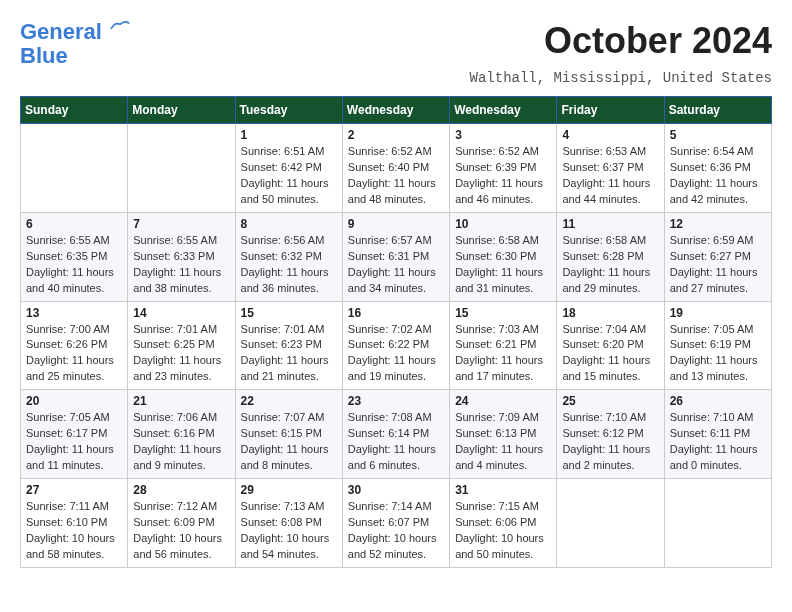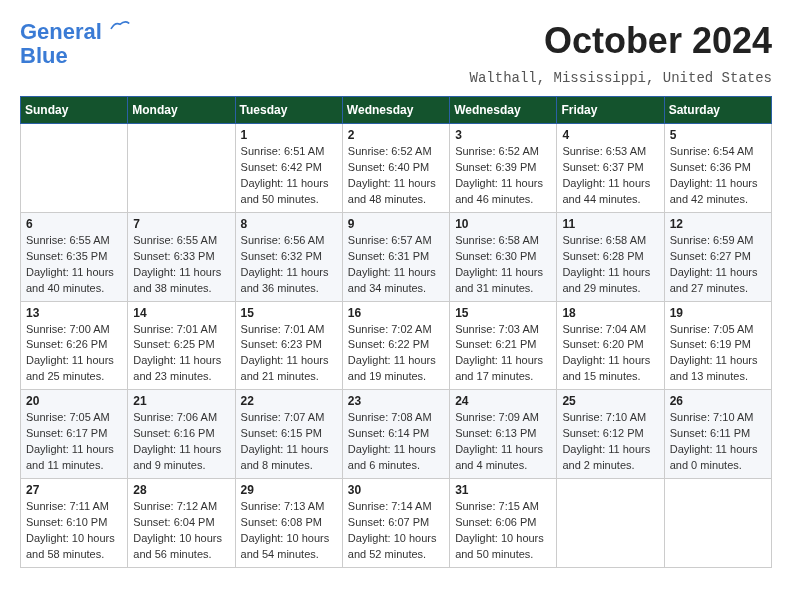--- a/index.html
+++ b/index.html
@@ -295,21 +295,21 @@
       <tr>
         <td>
           <span class="day-num">27</span>
           <div class="day-info" style="white-space: pre-line;">Sunrise: 7:11 AM
 Sunset: 6:10 PM
 Daylight: 10 hours and 58 minutes.</div>
         </td>
         <td>
           <span class="day-num">28</span>
           <div class="day-info" style="white-space: pre-line;">Sunrise: 7:12 AM
-Sunset: 6:04 PM
+Sunset: 6:09 PM
 Daylight: 10 hours and 56 minutes.</div>
         </td>
         <td>
           <span class="day-num">29</span>
           <div class="day-info" style="white-space: pre-line;">Sunrise: 7:13 AM
 Sunset: 6:08 PM
 Daylight: 10 hours and 54 minutes.</div>
         </td>
         <td>
           <span class="day-num">30</span>

